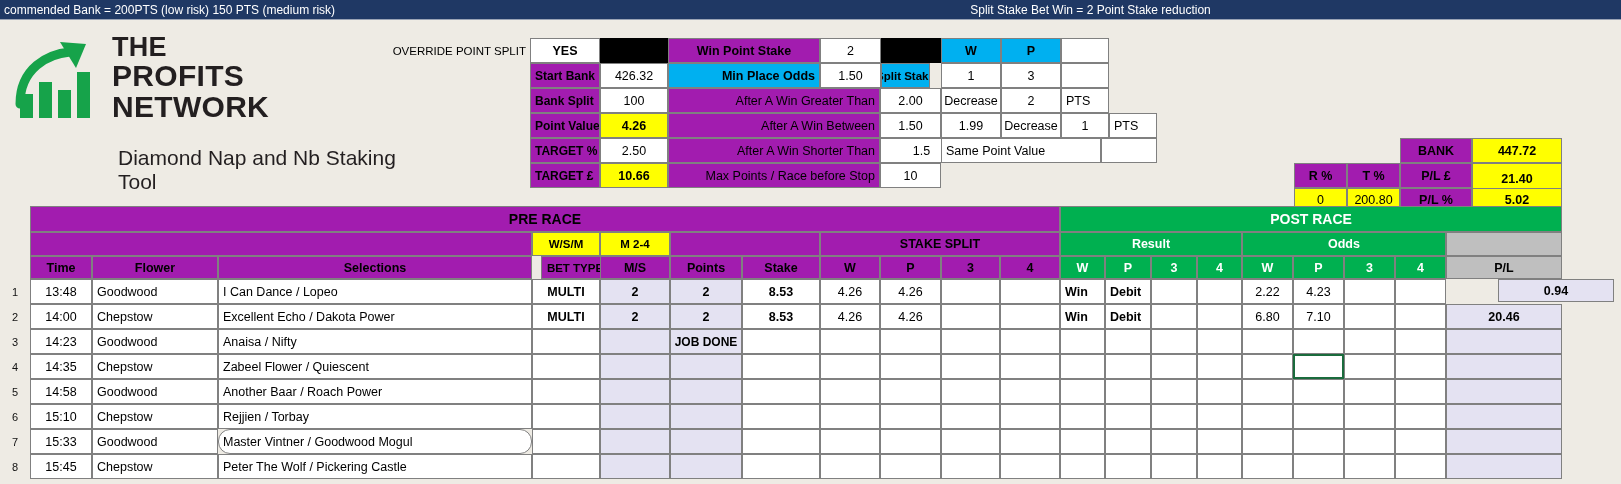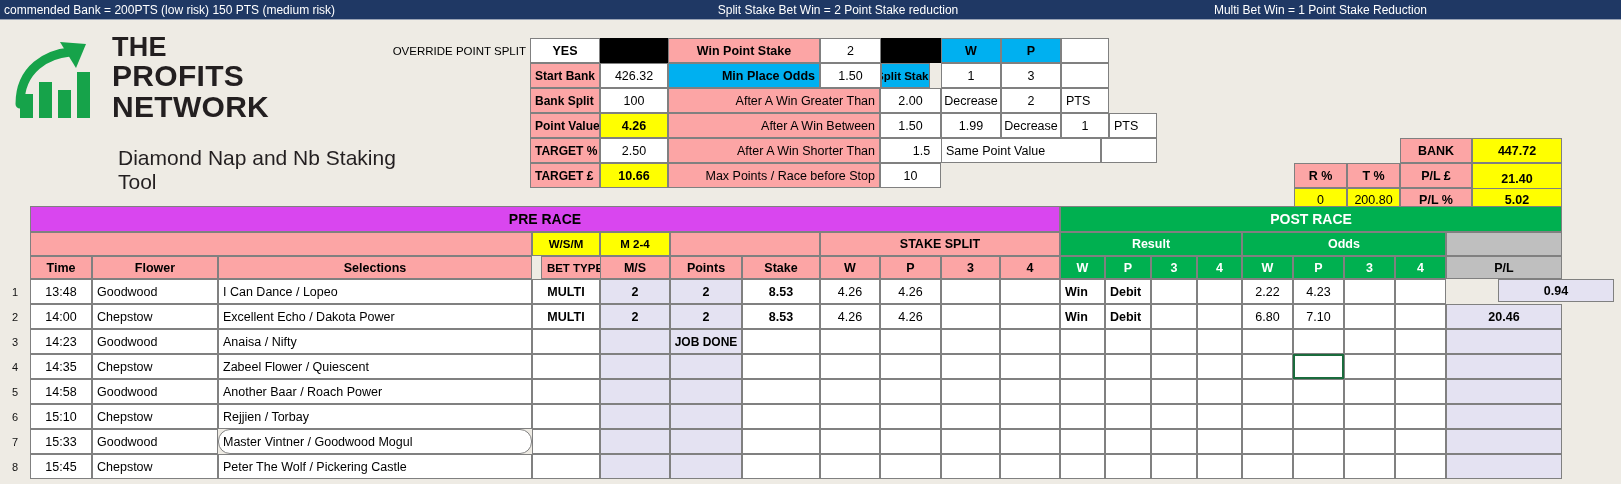--- a/index.html
+++ b/index.html
@@ -42,28 +42,28 @@
     display: flex; align-items: center;
     padding: 0 4px;
     background: #ffffff;
     color: #000;
     white-space: nowrap;
     overflow: hidden;
   }
   .c-right { justify-content: flex-end; }
   .c-center { justify-content: center; }
   .b { font-weight: bold; }
-  .lav { background: #fca5a5; }
+  .lav { background: #a21caf; }
   .lav2 { background: #e4e2f2; }
   .white { background: #ffffff; }
   .blk { background: #000000; border-color: #000; }
   .cyan { background: #00b0f0; }
   .yel { background: #ffff00; }
   .grn { background: #00b050; color: #fff; }
-  .amber { background: #d946ef; }
+  .amber { background: #a21caf; }
   .gray { background: #bfbfbf; }
   .beige { background: #eeebe4; border: none; }
 
   
   .hdr { font-weight: bold; font-size: 12.5px; justify-content: center; }
 
   
   .rownum {
     position: absolute; width: 26px; height: 25px;
     display: flex; align-items: center; justify-content: center;
@@ -71,21 +71,20 @@
   }
 </style>
 </head>
 <body>
 
 <div class="sheet">
 
   <div class="topbar">
     <div class="seg seg1">commended Bank = 200PTS (low risk) 150 PTS (medium risk)</div>
     <div class="seg seg2">Split Stake Bet Win = 2 Point Stake reduction</div>
-    <div class="seg seg3">Multi Bet Win = 1 Point  Stake Reduction</div>
     <div class="segend"></div>
   </div>
 
   <div class="logo-area">
     <div class="logo-row">
       <div class="logo-mark">
         <svg width="90" height="92" viewBox="0 0 90 92" xmlns="http://www.w3.org/2000/svg">
           <path d="M8 10 L8 82 L86 82" stroke="#16a34a" stroke-width="0" fill="none"></path>
           <path d="M6 72 C6 36, 34 22, 56 20" stroke="#16a34a" stroke-width="9" fill="none" stroke-linecap="round"></path>
           <polygon points="46,10 72,12 62,36" fill="#16a34a"></polygon>

